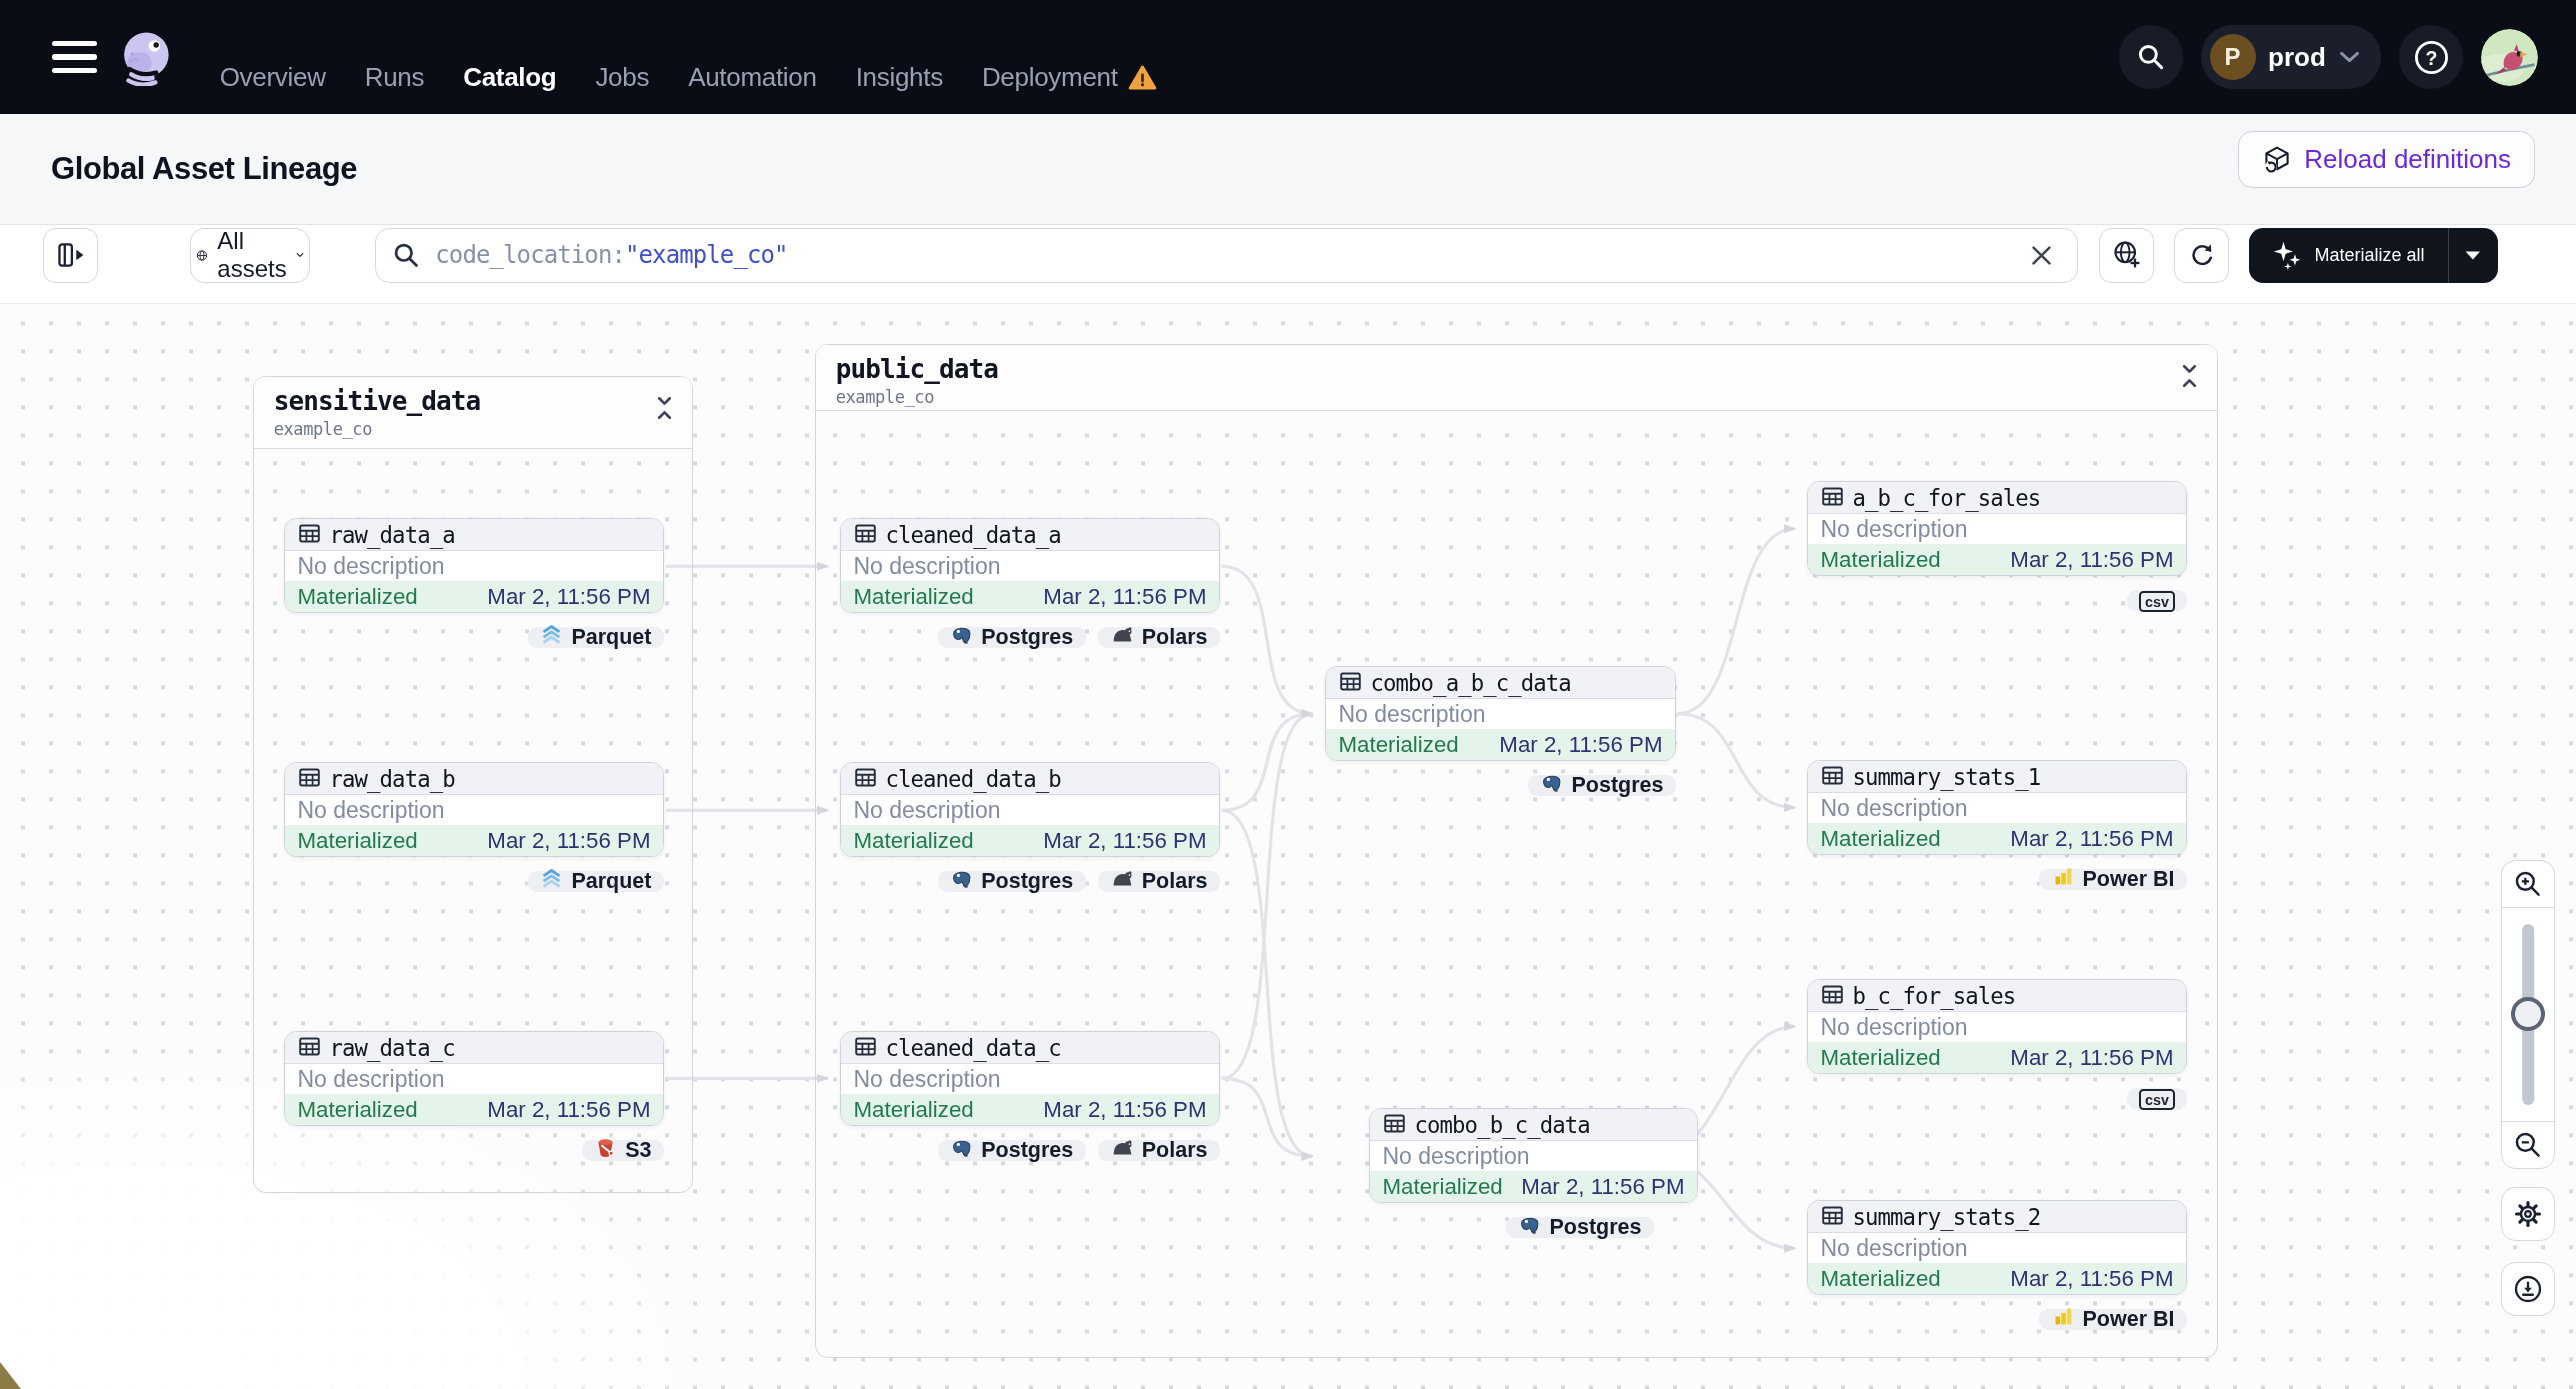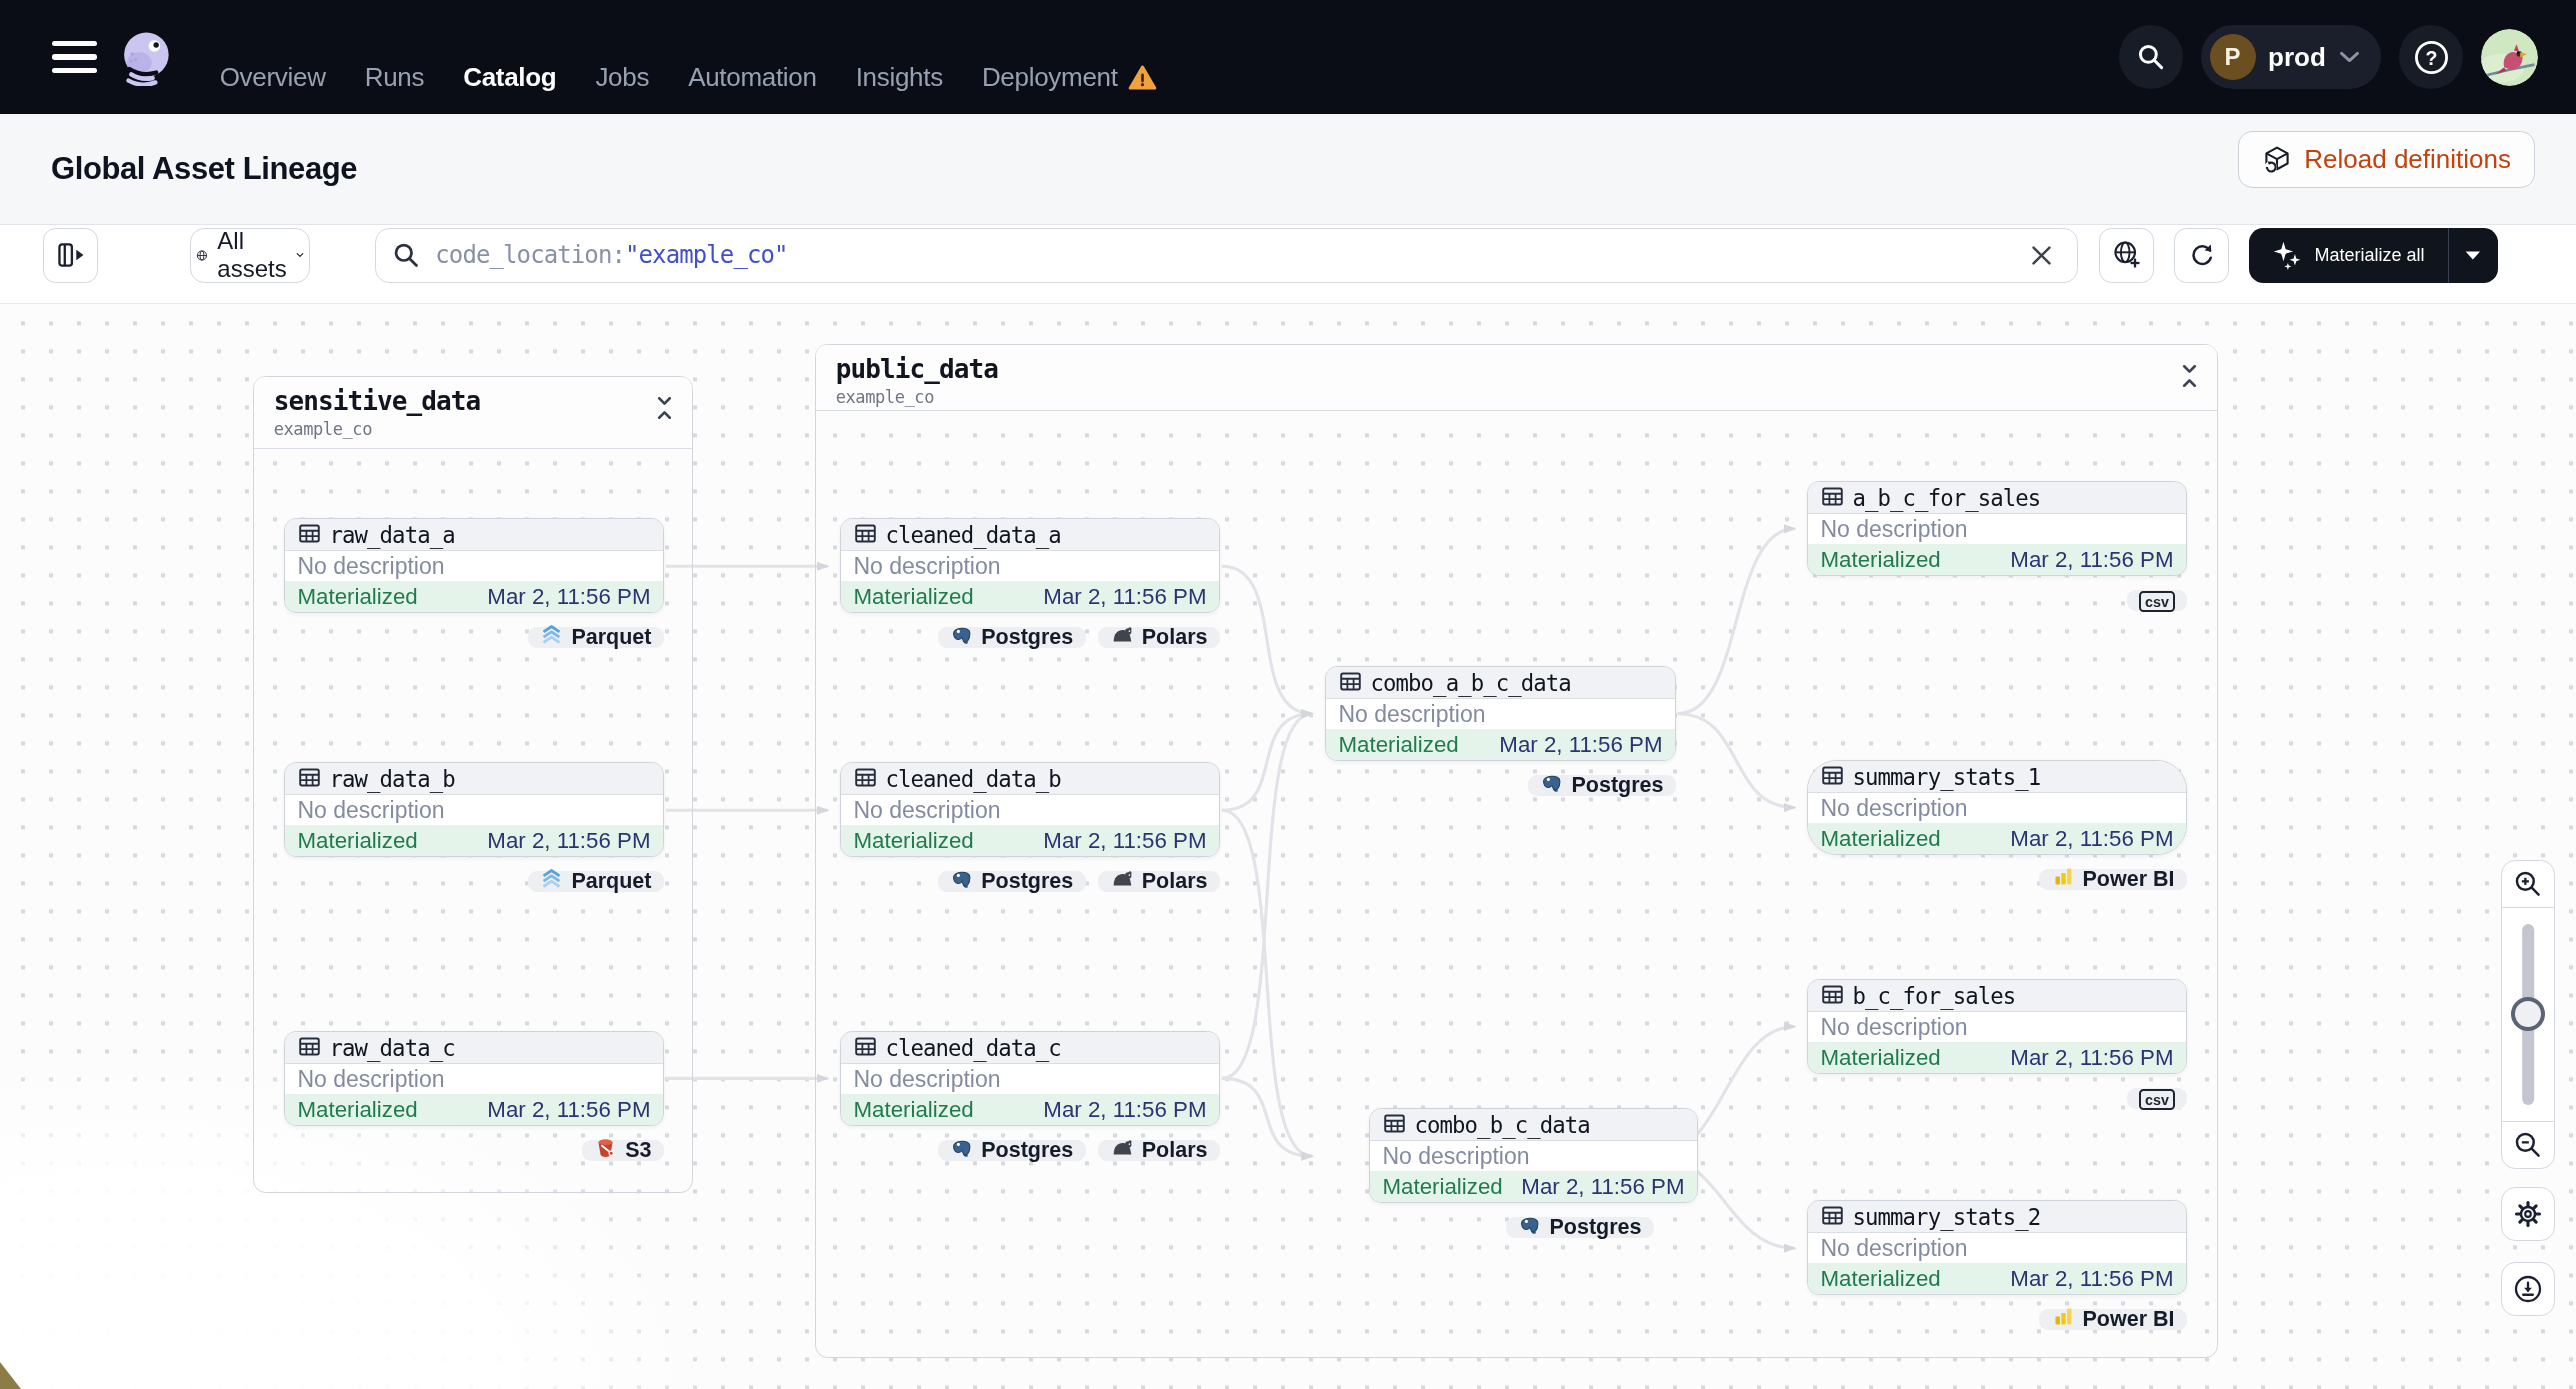--- a/index.html
+++ b/index.html
@@ -27,21 +27,21 @@
     font-size:24px; font-weight:700; display:flex; align-items:center; justify-content:center; }
   .env-name { color:#fff; font-size:26px; font-weight:600; }
   .avatar { width:57px; height:57px; border-radius:50%; overflow:hidden; cursor:pointer; }
 
   
   .pagehead { position:absolute; left:0; top:114px; width:2576px; height:111px;
     background:#f6f7f9; border-bottom:1.8px solid #e2e4e9; display:flex; align-items:center; }
   .pagetitle { margin-left:51px; font-size:31px; font-weight:700; color:#0e1320; letter-spacing:-0.4px; }
   .reload-btn { position:absolute; right:41px; top:17px; height:57px; padding:0 23px;
     border:1.8px solid #ccd1d9; border-radius:14.3px; background:#fdfdfe; display:flex; align-items:center;
-    gap:12.5px; font-size:26px; font-weight:500; color:#c2410c; cursor:pointer; }
+    gap:12.5px; font-size:26px; font-weight:500; color:#6d28d9; cursor:pointer; }
 
   
   .toolbar { position:absolute; left:0; top:225px; width:2576px; height:79px; background:#fff;
     border-bottom:1.8px solid #e8eaee; }
   .tb-btn { position:absolute; top:2.7px; height:55px; border:1.8px solid #d3d7de; border-radius:12.5px;
     background:#fff; display:flex; align-items:center; justify-content:center; cursor:pointer; }
   .square { width:55px; }
   .scope-btn { left:190px; width:120px; gap:9px; font-size:24px; font-weight:500; color:#141a28;
     border-radius:14.3px; padding:0 5.4px; }
   .searchbox { position:absolute; left:375px; top:2.7px; width:1703px; height:55px;
@@ -586,21 +586,21 @@
         <div class="node-foot">
           <span class="node-status">Materialized</span>
           <span class="node-time">Mar 2, 11:56 PM</span>
         </div>
       </div>
       <div class="tagrow" style="left: 1807px; top: 590px; width: 380px;">
         <span class="tag">
           <span><span class="csvglyph">csv</span></span>
         </span>
       </div>
-      <div class="node" style="left: 1807px; top: 760px; width: 380px; border-radius: 30px;">
+      <div class="node" style="left: 1807px; top: 760px; width: 380px;">
         <div class="node-head">
           <span><svg width="23" height="23" viewBox="0 0 26 26">
               <rect x="2.5" y="4" width="21" height="18" rx="2" stroke="#262e3e" stroke-width="2.2" fill="none"></rect>
               <line x1="2.5" y1="10" x2="23.5" y2="10" stroke="#262e3e" stroke-width="2.2"></line>
               <line x1="2.5" y1="16" x2="23.5" y2="16" stroke="#262e3e" stroke-width="2"></line>
               <line x1="9.5" y1="10" x2="9.5" y2="22" stroke="#262e3e" stroke-width="2"></line>
               <line x1="16.5" y1="10" x2="16.5" y2="22" stroke="#262e3e" stroke-width="2"></line>
             </svg></span>
           <span class="node-name">summary_stats_1</span>
         </div>

